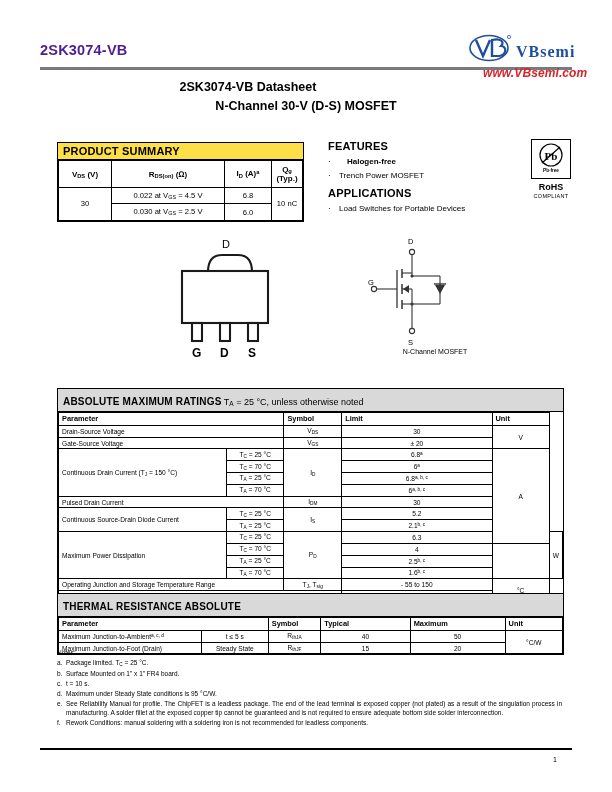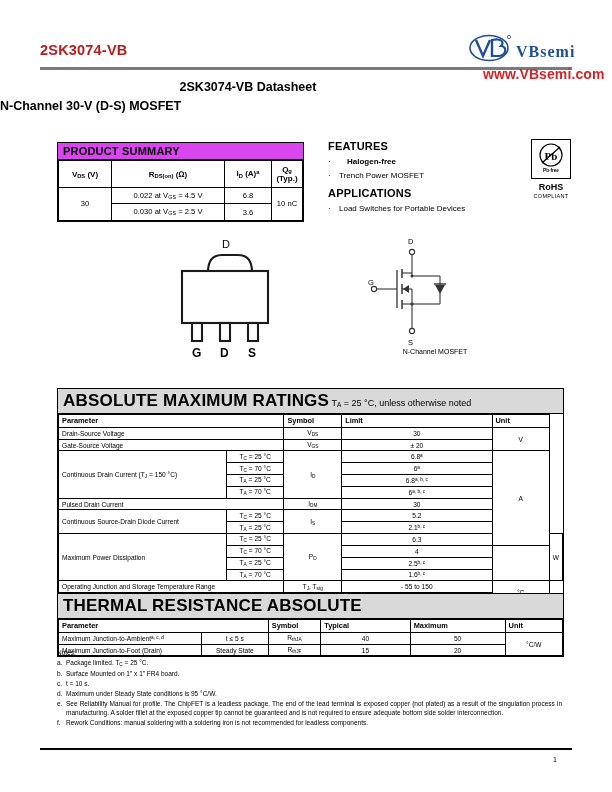--- a/index.html
+++ b/index.html
@@ -8,38 +8,38 @@
     background:#ffffff;
     font-family:"Liberation Sans", sans-serif;
     color:#000;
     position:relative;
     overflow:hidden;
   }
   .page{position:relative;width:612px;height:792px;}
 
   
   .hdr{position:absolute;left:40px;top:42px;width:532px;}
-  .hdr-part{font-size:14.5px;font-weight:bold;color:#b91c1c;letter-spacing:.2px;}
+  .hdr-part{font-size:14.5px;font-weight:bold;color:#4c1d95;letter-spacing:.2px;}
   .hdr-rule{position:absolute;left:40px;top:67px;width:532px;height:2.5px;background:#7a7a7a;}
 
   .logo{position:absolute;left:468px;top:33px;width:110px;height:38px;}
   .logo-mark{position:absolute;left:0;top:0;}
   .logo-text{position:absolute;left:48px;top:10px;font-family:"Liberation Serif",serif;
     font-size:16px;font-weight:bold;color:#1f4e9c;letter-spacing:1px;}
   .logo-url{position:absolute;left:483px;top:66px;width:100px;text-align:center;
-    font-size:14px;font-weight:bold;color:#d8232a;letter-spacing:.1px;}
+    font-size:12px;font-weight:bold;color:#d8232a;letter-spacing:.1px;font-style:italic;}
 
   .title1{position:absolute;left:0;top:80px;width:496px;text-align:center;
     font-size:12.5px;font-weight:bold;}
-  .title2{position:absolute;left:0;top:99px;width:612px;
+  .title2{position:absolute;left:0;top:99px;width:612px;text-align:center;
     font-size:12.5px;font-weight:bold;}
 
   
   .ps{position:absolute;left:57px;top:142px;width:245px;border:1.2px solid #000;}
-  .ps-hd{background:#d946ef;border-bottom:1.2px solid #000;font-size:11px;font-weight:bold;
+  .ps-hd{background:#fde047;border-bottom:1.2px solid #000;font-size:11px;font-weight:bold;
     padding:2px 5px;letter-spacing:.2px;}
   table.ps-t{border-collapse:collapse;width:100%;font-size:7.6px;}
   table.ps-t td{border:.8px solid #000;text-align:center;padding:3px 2px;}
   table.ps-t td.hd{font-weight:bold;font-size:8px;padding:4px 2px;}
 
   
   .feat{position:absolute;left:328px;top:140px;width:190px;}
   .sec-h{font-size:11px;font-weight:bold;letter-spacing:.2px;}
   .bl{display:flex;margin-top:5px;font-size:8px;}
   .bl .dot{width:11px;flex:none;text-align:left;}
@@ -53,21 +53,21 @@
   .rohs-t2{font-size:5.5px;letter-spacing:.3px;margin-top:1px;}
 
   
   .pkg{position:absolute;left:140px;top:232px;}
   .sym{position:absolute;left:368px;top:232px;}
   .symcap{position:absolute;left:350px;top:348px;width:170px;text-align:center;font-size:7px;}
 
   
   .tblwrap{position:absolute;left:57px;width:505px;border:1.2px solid #000;}
   .t-title{background:#d9d9d9;border-bottom:1.2px solid #000;padding:2px 5px;}
-  .t-title b{font-size:17px;letter-spacing:.2px;}
+  .t-title b{font-size:10px;letter-spacing:.2px;}
   .t-title span{font-size:9px;font-weight:normal;}
   table.gt{border-collapse:collapse;width:100%;font-size:6.6px;}
   table.gt td{border:.7px solid #000;padding:1.4px 3px;}
   table.gt td.hdc{font-weight:bold;font-size:7.4px;}
   table.gt td.hdl{font-weight:bold;font-size:7.4px;text-align:left;}
   table.gt td.c{text-align:center;}
   table.gt td.l{text-align:left;}
 
   sub{font-size:.72em;vertical-align:-.22em;}
   sup{font-size:.72em;vertical-align:.42em;}
@@ -117,21 +117,21 @@
         <td class="hd">Q<sub>g</sub> (Typ.)</td>
       </tr>
       <tr>
         <td rowspan="2">30</td>
         <td>0.022 at V<sub>GS</sub> = 4.5 V</td>
         <td>6.8</td>
         <td rowspan="2">10 nC</td>
       </tr>
       <tr>
         <td>0.030 at V<sub>GS</sub> = 2.5 V</td>
-        <td>3.6</td>
+        <td>6.0</td>
       </tr>
     </tbody>
       </table>
   </div>
 
   <div class="feat">
     <div class="sec-h">FEATURES</div>
     <div class="bl b">
       <span class="dot">·</span>
       <span class="tx">Halogen-free</span>

